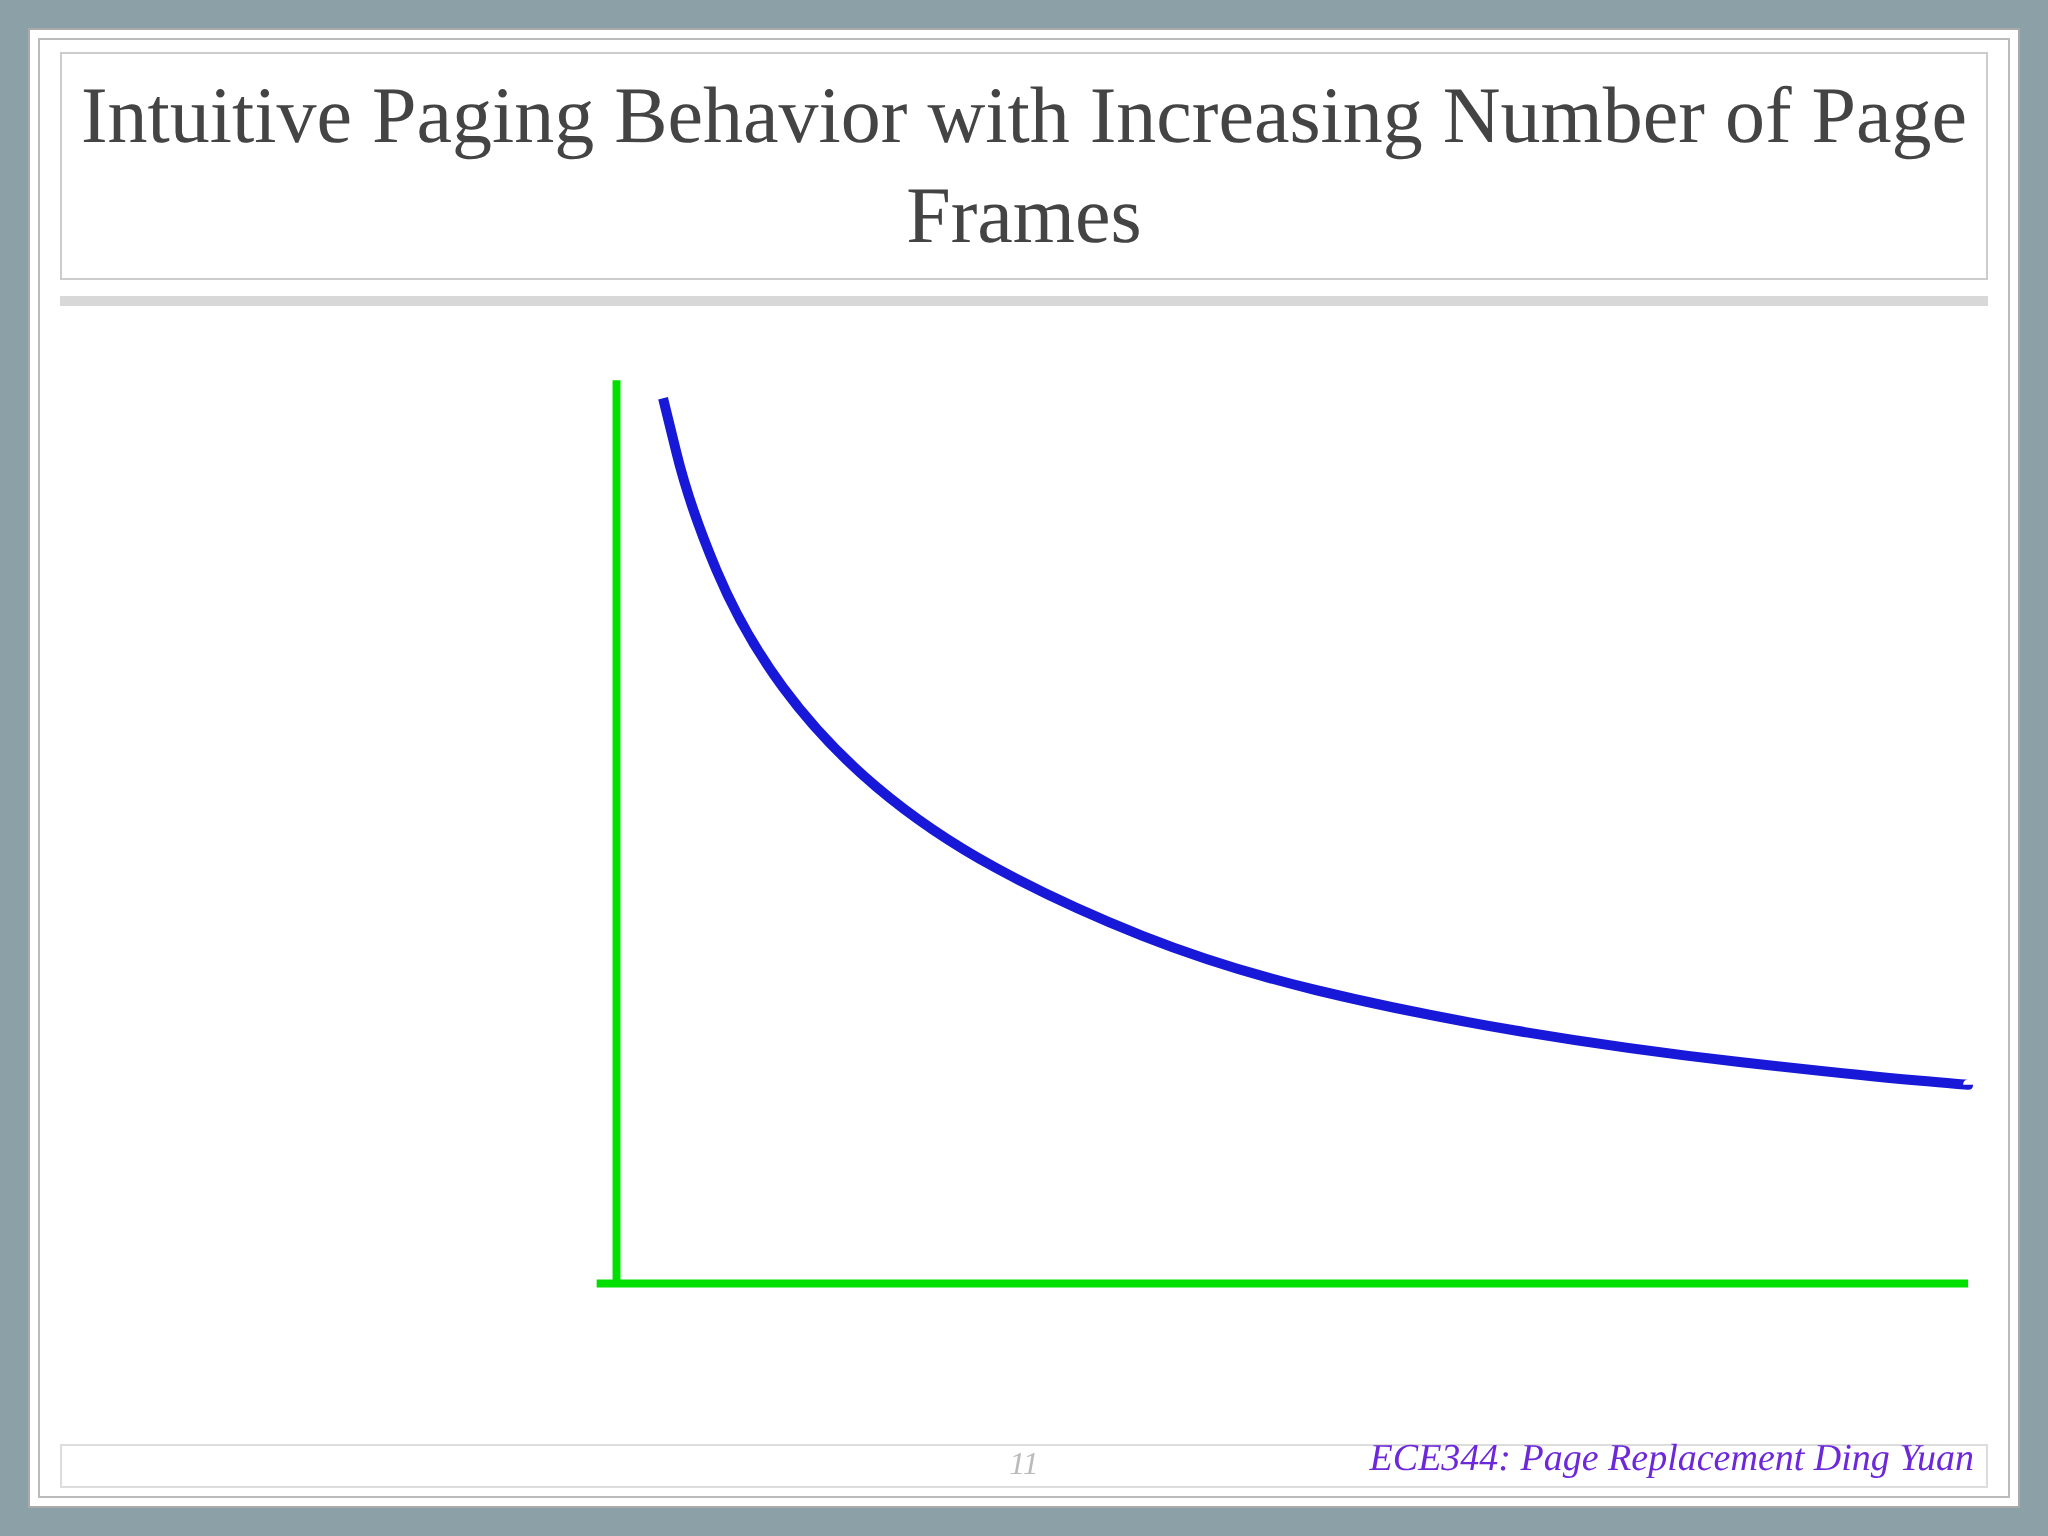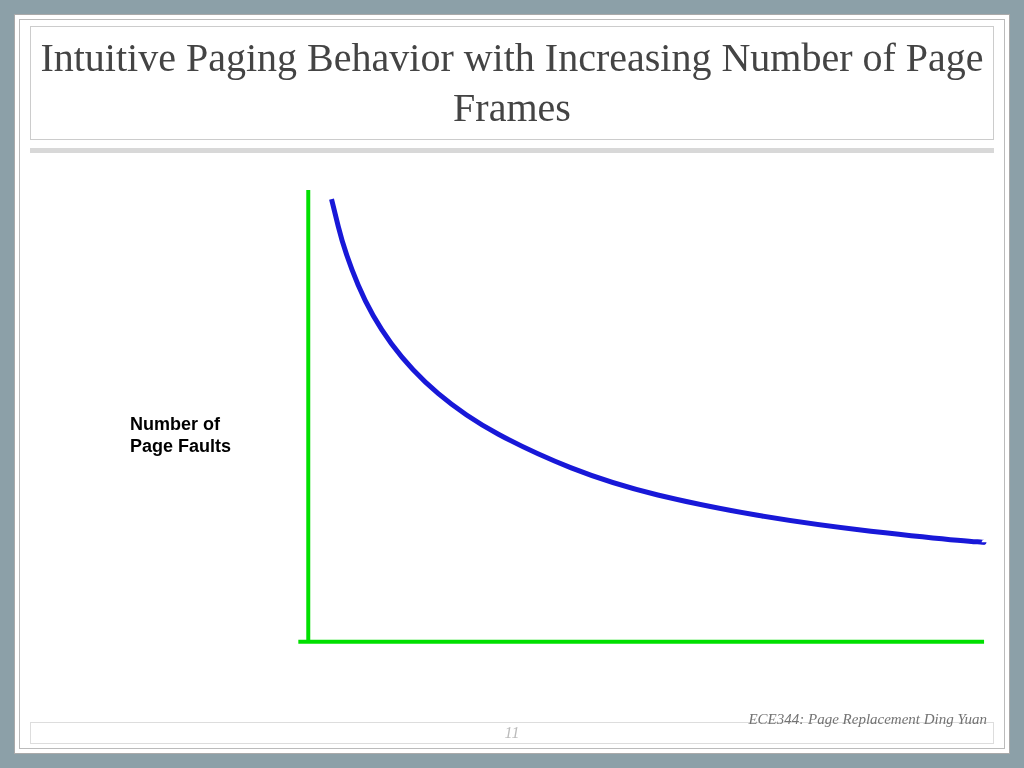--- a/index.html
+++ b/index.html
@@ -98,24 +98,24 @@
     font-family: Georgia, serif;
   }
   .page-num {
     color: #bbb;
     font-size: 16px;
     font-style: italic;
   }
   .course-info {
     position: absolute;
     right: 6px;
-    bottom: 15px;
-    color: #737373;
+    bottom: 2px;
+    color: #6d28d9;
     font-style: italic;
-    font-size: 15px;
+    font-size: 19px;
     font-family: "Brush Script MT", cursive, Georgia, serif;
   }
 </style>
 </head>
 <body>
 
 <div class="slide-outer">
   <div class="slide-inner">
 
     <div class="title-box">
@@ -127,23 +127,20 @@
     <div class="chart-area">
       <svg class="chart-svg" viewBox="0 0 970 540" preserveAspectRatio="none">
 
         <line id="y-axis" x1="280" y1="20" x2="280" y2="470" stroke-width="4" stroke="#00e000"></line>
 
         <line id="x-axis" x1="270" y1="470" x2="960" y2="470" stroke-width="4" stroke="#00e000"></line>
 
         <path id="curve" fill="none" stroke-width="5" d="M 303.4 29.0 Q 303.4 29.0 310.1 56.0 Q 316.8 83.0 330.2 114.5 Q 343.6 146.0 363.7 173.0 Q 383.8 200.0 410.6 222.5 Q 437.4 245.0 470.9 263.0 Q 504.4 281.0 544.6 296.8 Q 584.8 312.5 631.7 323.8 Q 678.6 335.0 732.2 344.0 Q 785.8 353.0 846.1 359.8 Q 906.4 366.5 933.2 368.8 T 960.0 371.0 " stroke="#1818d8"></path>
       </svg>
 
-      <div class="y-label">
-        <span>Number of<br>Page Faults</span>
-      </div>
     </div>
 
     <div class="footer">
       <span class="page-num">11</span>
       <span class="course-info">ECE344: Page Replacement Ding Yuan</span>
     </div>
 
   </div>
 </div>
 

